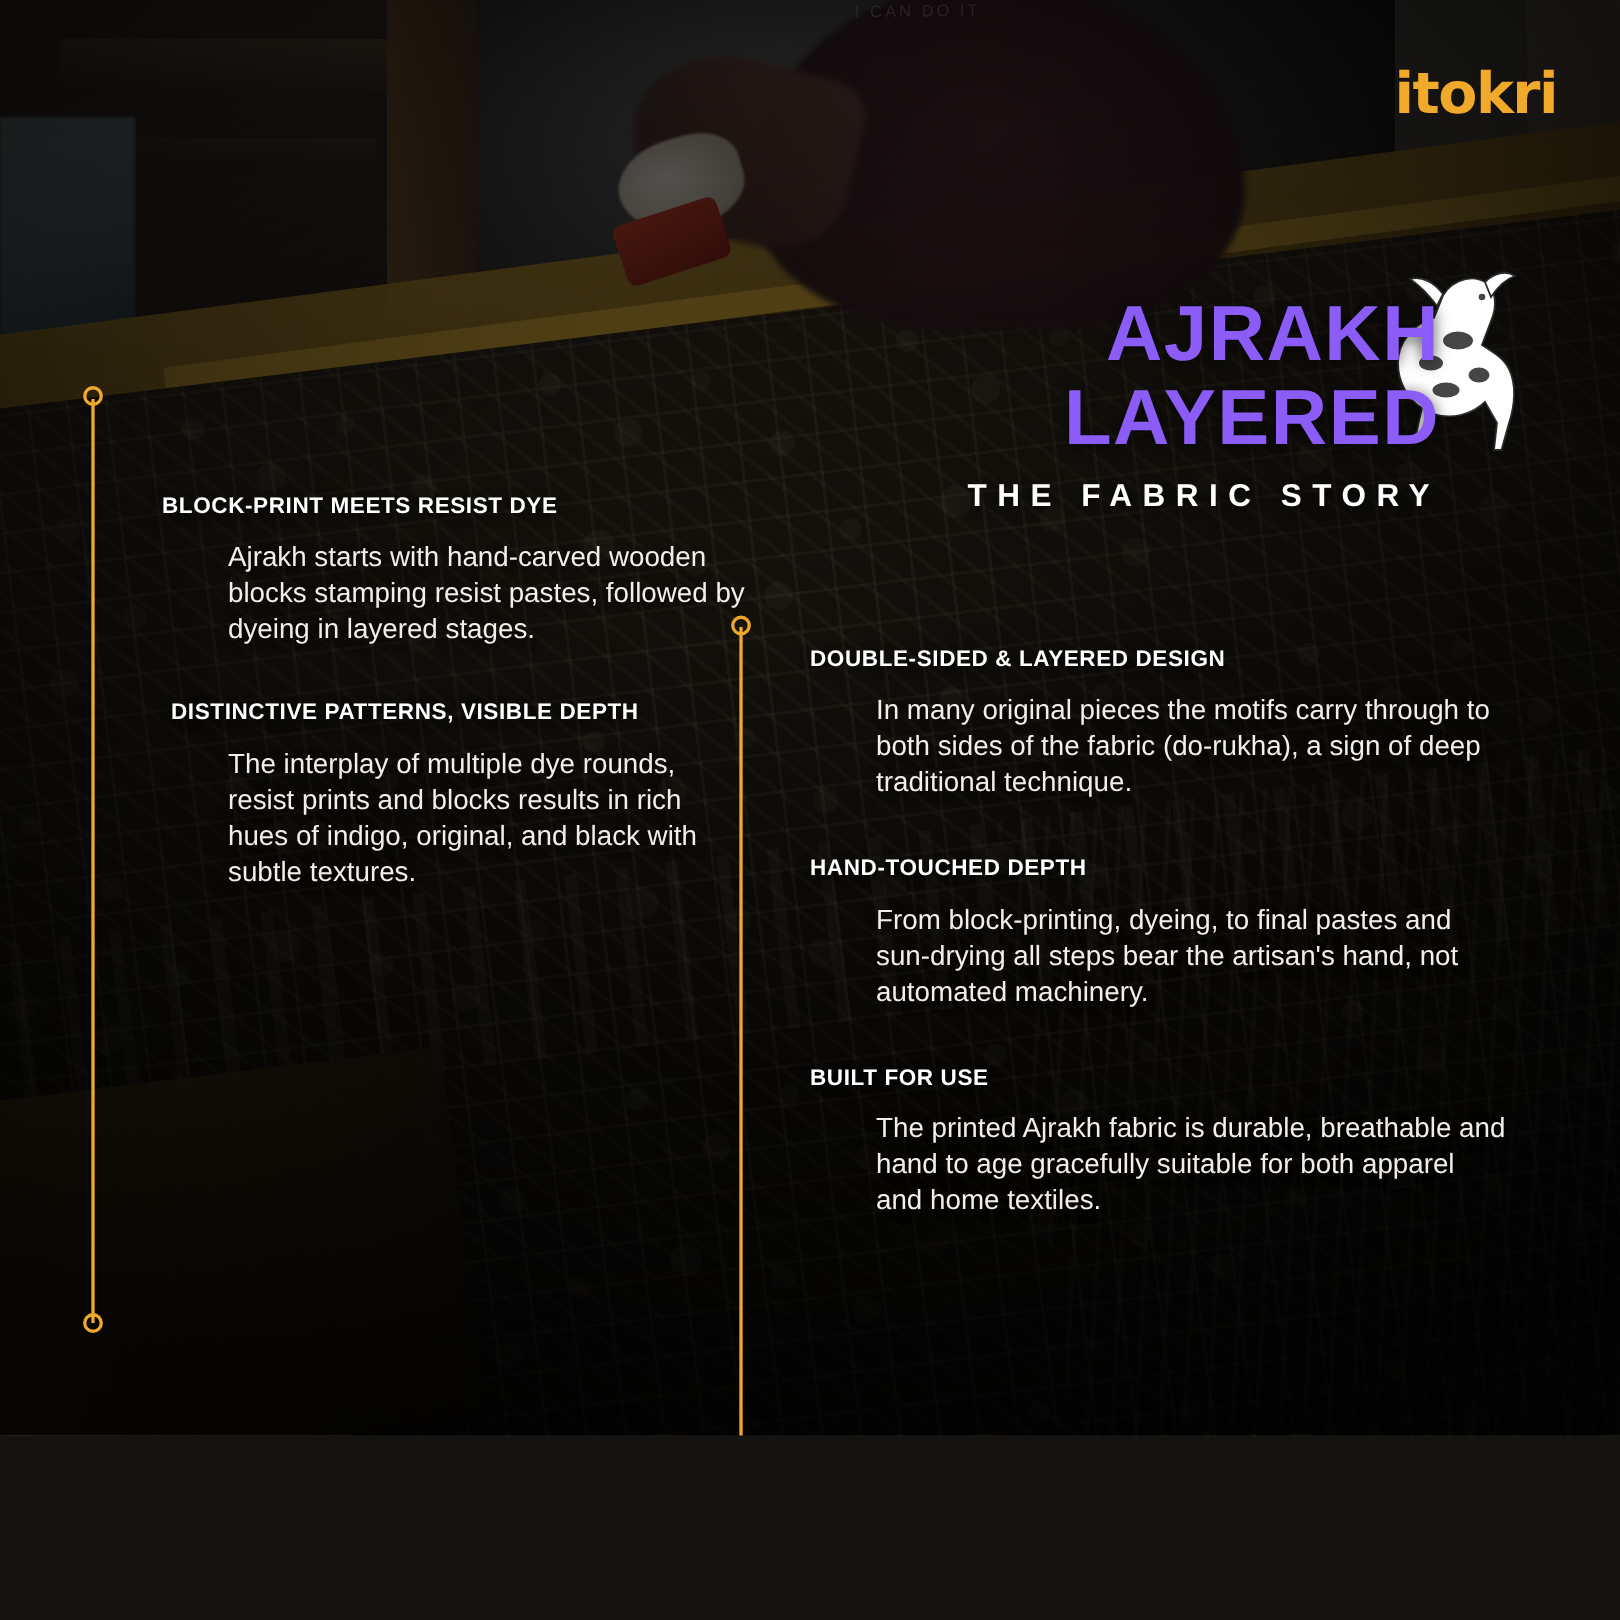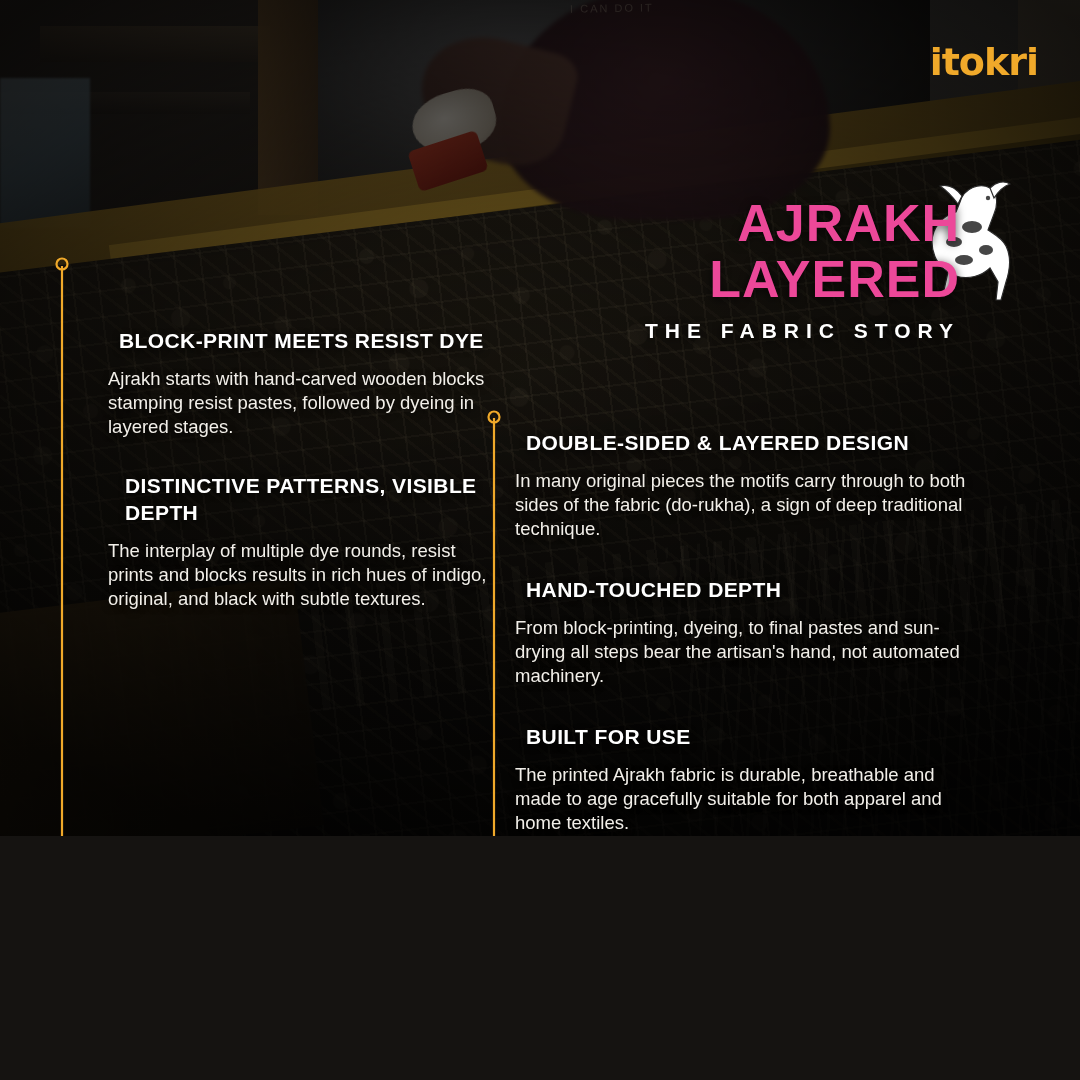--- a/index.html
+++ b/index.html
@@ -8,21 +8,21 @@
     width: 1080px;
     height: 1080px;
     overflow: hidden;
     background: #151311;
     font-family: "Liberation Sans", sans-serif;
   }
 
   #poster {
     position: relative;
     width: 1080px;
-    height: 836px;
+    height: 957px;
     overflow: hidden;
     background: #17140f;
   }
 
   
   .bg-base {
     position: absolute;
     inset: 0;
     background:
       radial-gradient(ellipse 55% 35% at 48% 8%, #6a6a6c 0%, #3b3a39 38%, #221f1c 70%, #141210 100%),
@@ -246,21 +246,21 @@
     font-family: "DejaVu Sans", sans-serif;
   }
 
   .title-block {
     position: absolute;
     left: 560px; top: 195px;
     width: 400px;
     text-align: right;
   }
   .title-line {
-    color: #ec4899;
+    color: #8b5cf6;
     font-size: 52px;
     font-weight: 800;
     line-height: 1.08;
     letter-spacing: 1px;
     text-shadow: 0 2px 10px rgba(0,0,0,.7);
   }
   .subtitle {
     margin-top: 12px;
     color: #ffffff;
     font-size: 21px;
@@ -277,38 +277,38 @@
   }
 
   
   .connector { position: absolute; left: 0; top: 0; width: 1080px; height: 1080px; pointer-events: none; }
 
   .col {
     position: absolute;
     color: #ffffff;
   }
   .col-left { left: 108px; top: 328px; width: 390px; }
-  .col-right { left: 515px; top: 430px; width: 465px; }
+  .col-right { left: 540px; top: 430px; width: 465px; }
 
   .item { margin-bottom: 26px; }
   .item h3 {
-    font-size: 21px;
+    font-size: 15px;
     font-weight: 800;
     letter-spacing: .4px;
     line-height: 1.28;
     margin-bottom: 12px;
     color: #ffffff;
     text-shadow: 0 2px 7px rgba(0,0,0,.85);
-    margin-left: 11px;
   }
   .item p {
     font-size: 18.5px;
     line-height: 1.3;
     color: #f2efe9;
     text-shadow: 0 2px 7px rgba(0,0,0,.85);
+    margin-left: 44px;
   }
   .col-left .item { margin-bottom: 34px; }
   .col-right .item { margin-bottom: 36px; }
   .indent { padding-left: 6px; }
 </style>
 </head>
 <body>
 
 <div id="poster">
 
@@ -392,18 +392,18 @@
       <div class="item">
         <h3>DOUBLE-SIDED &amp; LAYERED DESIGN</h3>
         <p>In many original pieces the motifs carry through to both sides of the fabric (do-rukha), a sign of deep traditional technique.</p>
       </div>
       <div class="item">
         <h3>HAND-TOUCHED DEPTH</h3>
         <p>From block-printing, dyeing, to final pastes and sun-drying all steps bear the artisan's hand, not automated machinery.</p>
       </div>
       <div class="item">
         <h3>BUILT FOR USE</h3>
-        <p>The printed Ajrakh fabric is durable, breathable and made to age gracefully suitable for both apparel and home textiles.</p>
+        <p>The printed Ajrakh fabric is durable, breathable and hand to age gracefully suitable for both apparel and home textiles.</p>
       </div>
     </div>
 
   </div>
 </div>
 
 </body></html>

